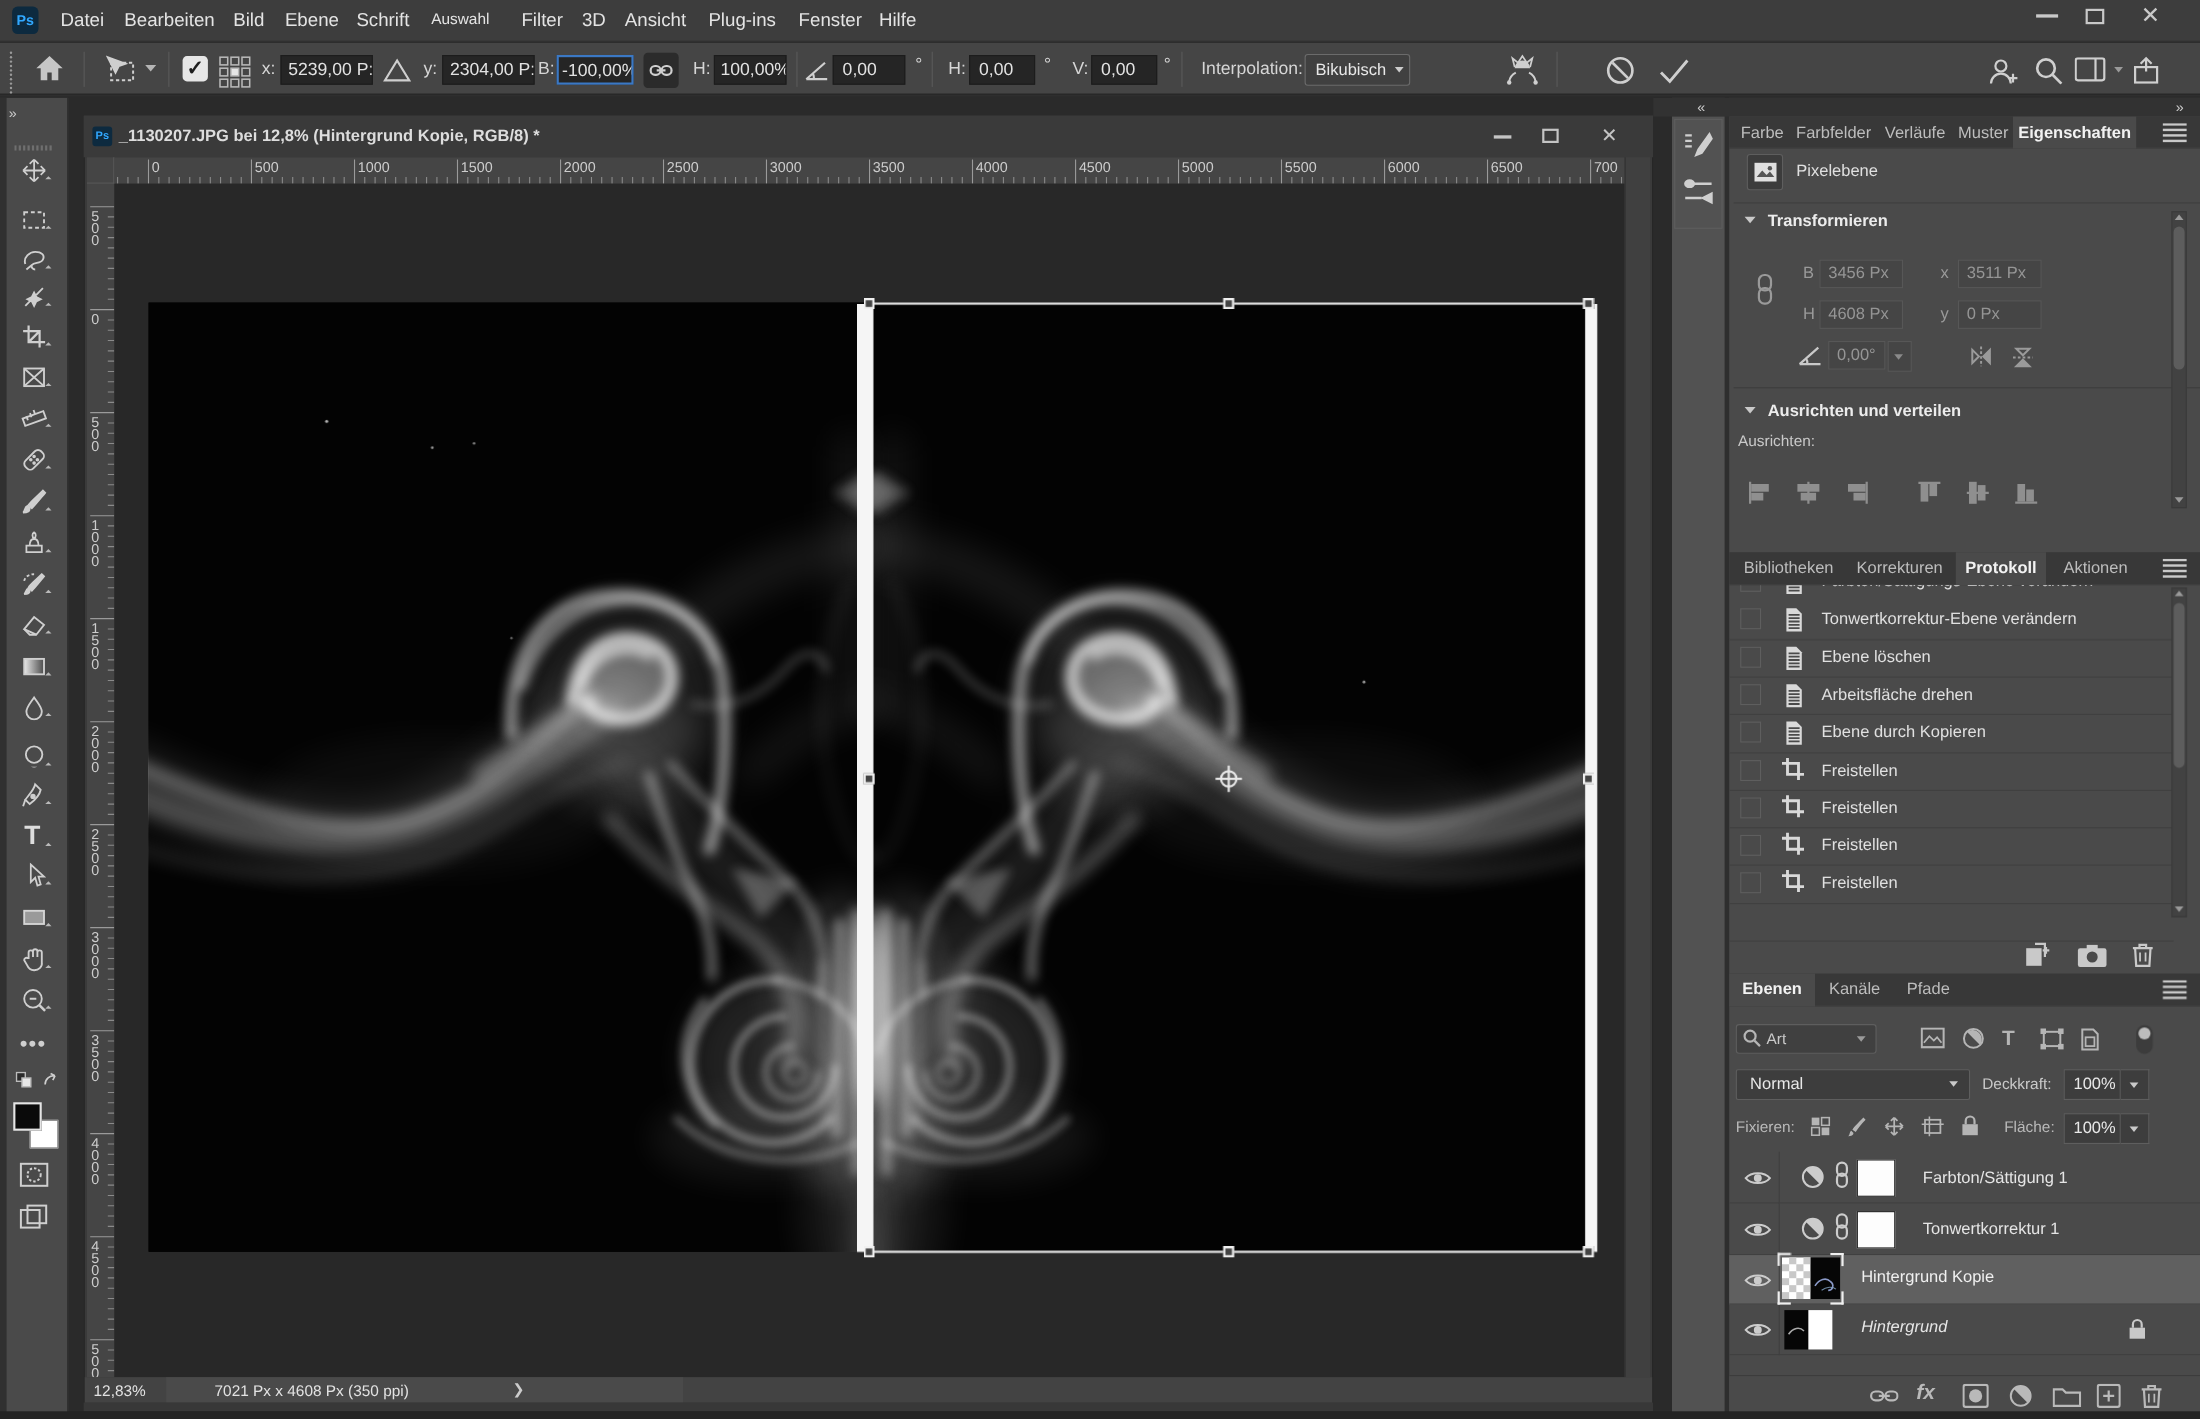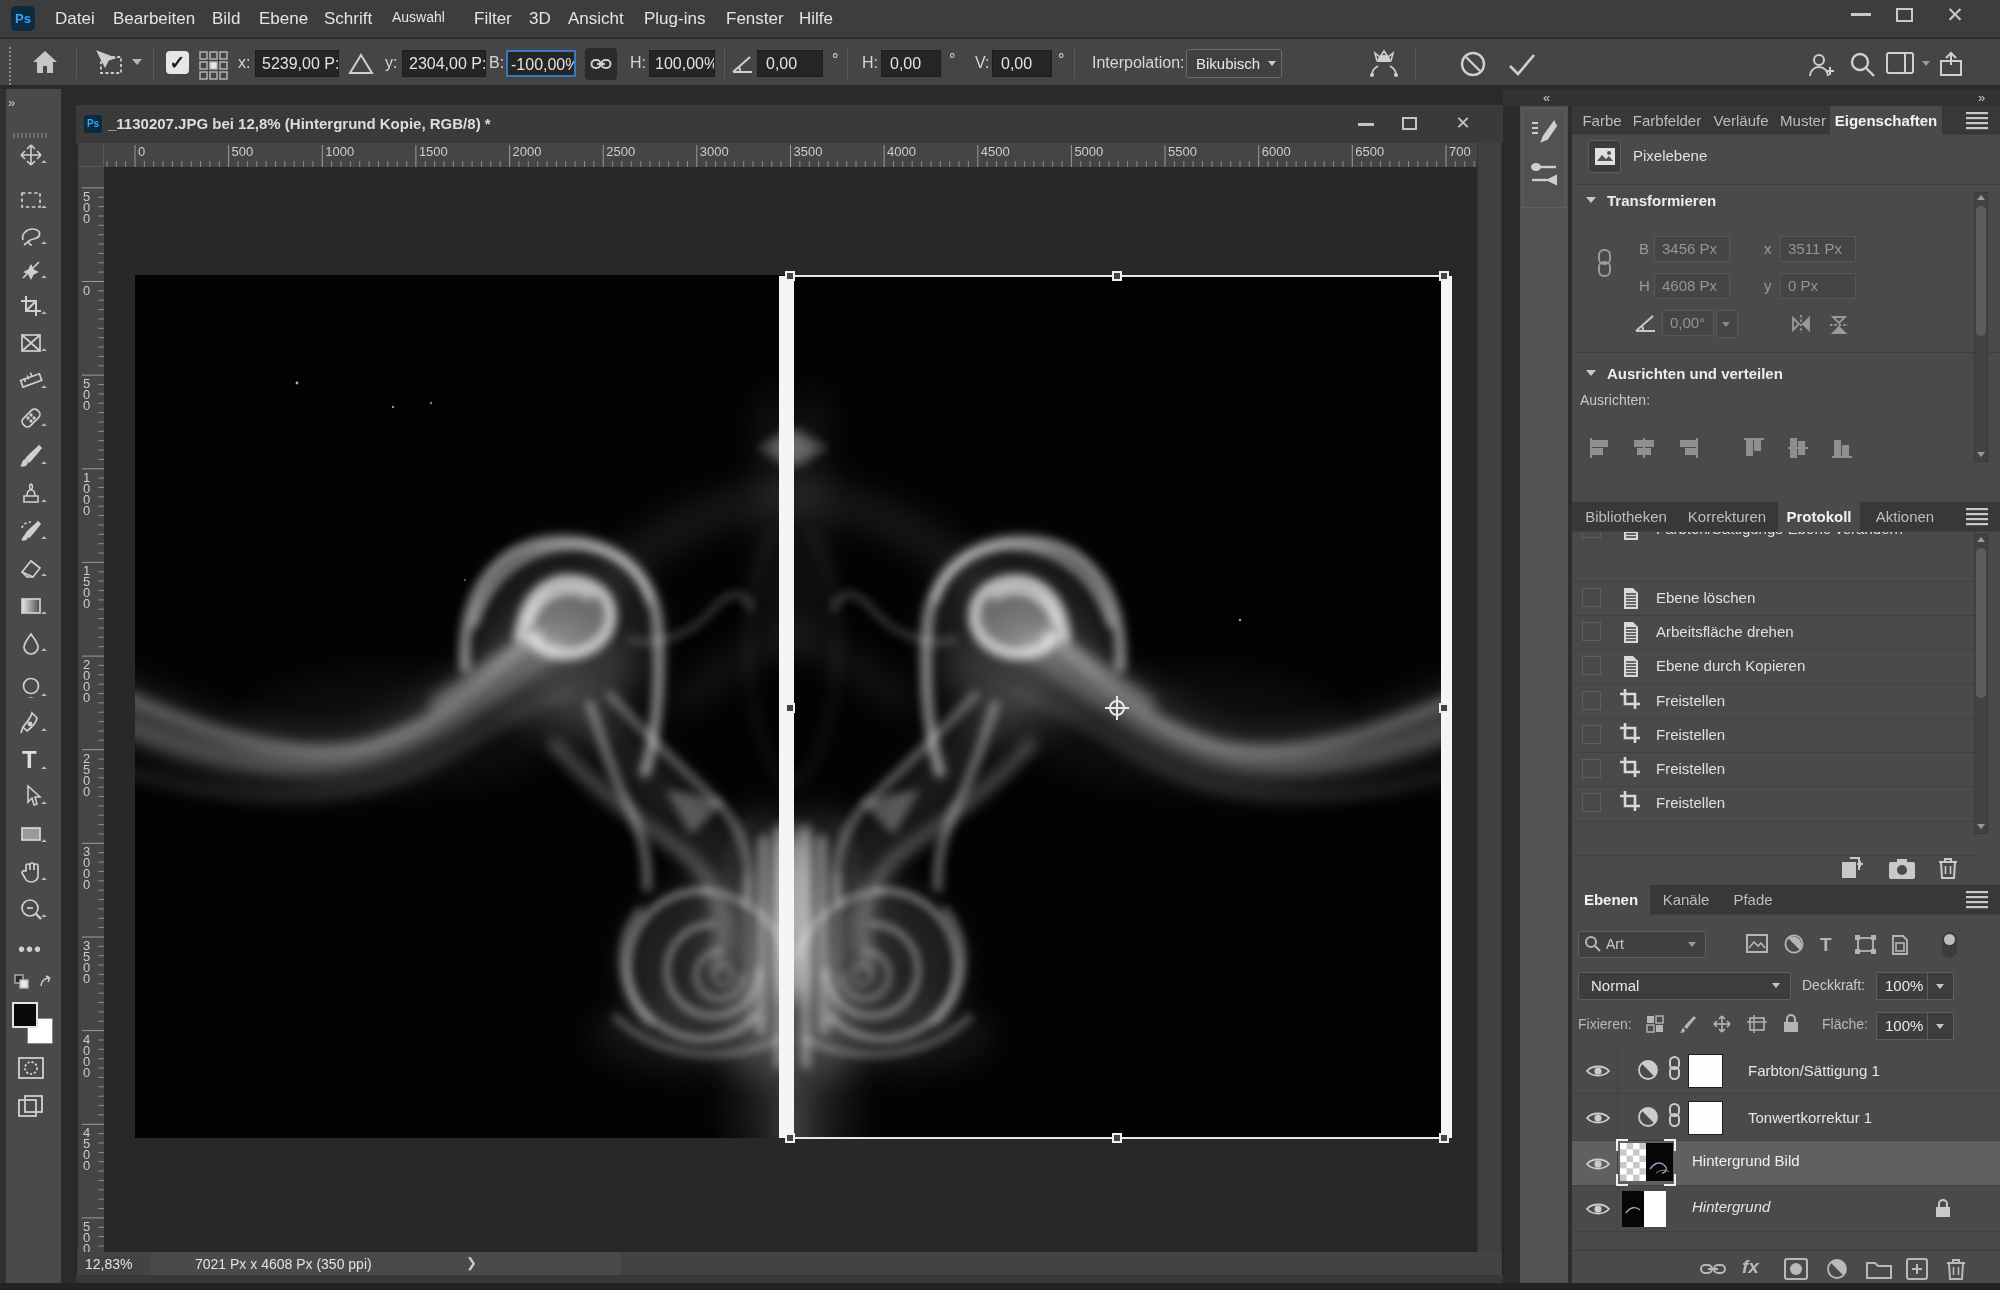--- a/index.html
+++ b/index.html
@@ -982,20 +982,36 @@
                 <line x1="8" y1="10" x2="18" y2="10"></line>
                 <line x1="8" y1="13" x2="18" y2="13"></line>
                 <line x1="8" y1="16" x2="18" y2="16"></line>
                 <line x1="8" y1="19" x2="18" y2="19"></line>
                 <line x1="8" y1="22" x2="18" y2="22"></line>
               </g>
             </g>
           </svg></div>
         <div class="a" style="left:84px;top:8px;color:#e0e0e0;font-size:15px;">Farbton/Sättigungs-Ebene verändern</div>
       </div>
+      <div class="a" style="left:0;top:14px;width:404px;height:34px;background:transparent;">
+        <div class="a" style="left:10px;top:7px;width:19px;height:19px;border:1px solid #5e5e5e;"></div>
+        <div class="a" style="left:46px;top:3px;"><svg width="24" height="28" viewBox="0 0 24 28" xmlns="http://www.w3.org/2000/svg">
+            <g stroke="#cfcfcf" fill="none" stroke-width="1.8">
+              <path d="M6,4 L15,4 L20,9 L20,25 L6,25 Z" fill="#d9d9d9" stroke="none"></path>
+              <g stroke="#4a4a4a" stroke-width="1.6">
+                <line x1="8" y1="10" x2="18" y2="10"></line>
+                <line x1="8" y1="13" x2="18" y2="13"></line>
+                <line x1="8" y1="16" x2="18" y2="16"></line>
+                <line x1="8" y1="19" x2="18" y2="19"></line>
+                <line x1="8" y1="22" x2="18" y2="22"></line>
+              </g>
+            </g>
+          </svg></div>
+        <div class="a" style="left:84px;top:8px;color:#e0e0e0;font-size:15px;">Tonwertkorrektur-Ebene verändern</div>
+      </div>
       <div class="a" style="left:0;top:49px;width:404px;height:1px;background:#404040;"></div>
       <div class="a" style="left:0;top:49px;width:404px;height:34px;background:transparent;">
         <div class="a" style="left:10px;top:7px;width:19px;height:19px;border:1px solid #5e5e5e;"></div>
         <div class="a" style="left:46px;top:3px;"><svg width="24" height="28" viewBox="0 0 24 28" xmlns="http://www.w3.org/2000/svg">
             <g stroke="#cfcfcf" fill="none" stroke-width="1.8">
               <path d="M6,4 L15,4 L20,9 L20,25 L6,25 Z" fill="#d9d9d9" stroke="none"></path>
               <g stroke="#4a4a4a" stroke-width="1.6">
                 <line x1="8" y1="10" x2="18" y2="10"></line>
                 <line x1="8" y1="13" x2="18" y2="13"></line>
                 <line x1="8" y1="16" x2="18" y2="16"></line>
@@ -1269,21 +1285,21 @@
         <rect x="0.0" y="31.65" width="6.5" height="6.33" fill="#c8c8c8"></rect>
         <rect x="13.0" y="31.65" width="6.5" height="6.33" fill="#c8c8c8"></rect>
         <rect x="26" width="27" height="38" fill="#060606"></rect>
         <path d="M30,26 C34,20 40,18 44,22 C48,25 46,30 42,30" stroke="#9ad" stroke-width="1.5" fill="none" opacity="0.9"></path>
         <path d="M36,30 C40,27 46,26 49,29" stroke="#8ac" stroke-width="1" fill="none" opacity="0.8"></path>
       </svg></div>
     <div class="a" style="left:1616px;top:1139px;width:12px;height:12px;border:2px solid #f0f0f0;border-right:none;border-bottom:none;"></div>
     <div class="a" style="left:1664px;top:1139px;width:12px;height:12px;border:2px solid #f0f0f0;border-left:none;border-bottom:none;"></div>
     <div class="a" style="left:1616px;top:1174px;width:12px;height:12px;border:2px solid #f0f0f0;border-right:none;border-top:none;"></div>
     <div class="a" style="left:1664px;top:1174px;width:12px;height:12px;border:2px solid #f0f0f0;border-left:none;border-top:none;"></div>
-    <div class="a" style="left:1692px;top:1152px;color:#f0f0f0;font-size:15px;">Hintergrund Bild</div>
+    <div class="a" style="left:1692px;top:1152px;color:#f0f0f0;font-size:15px;">Hintergrund Kopie</div>
     <div class="a" style="left:1585px;top:1200px;"><svg width="26" height="18" viewBox="0 0 26 18" xmlns="http://www.w3.org/2000/svg">
         <g stroke="#cfcfcf" fill="none" stroke-width="1.8">
           <path d="M2,9 C7,3 19,3 24,9 C19,15 7,15 2,9 Z" stroke-width="1.8" stroke="#cccccc"></path>
           <circle cx="13" cy="9" r="3.6" fill="#cccccc" stroke="none"></circle>
         </g>
       </svg></div>
     <div class="a" style="left:1622px;top:1191px;width:44px;height:36px;"><svg width="44" height="36" xmlns="http://www.w3.org/2000/svg">
         <rect width="22" height="36" fill="#060606"></rect>
         <path d="M4,22 C8,16 14,15 18,19" stroke="#aaa" stroke-width="1.4" fill="none"></path>
         <rect x="22" width="22" height="36" fill="#ffffff"></rect>

